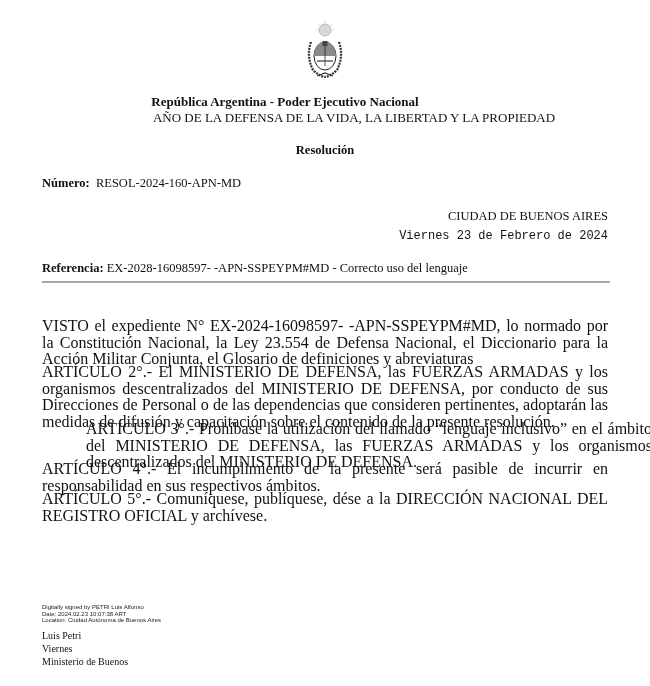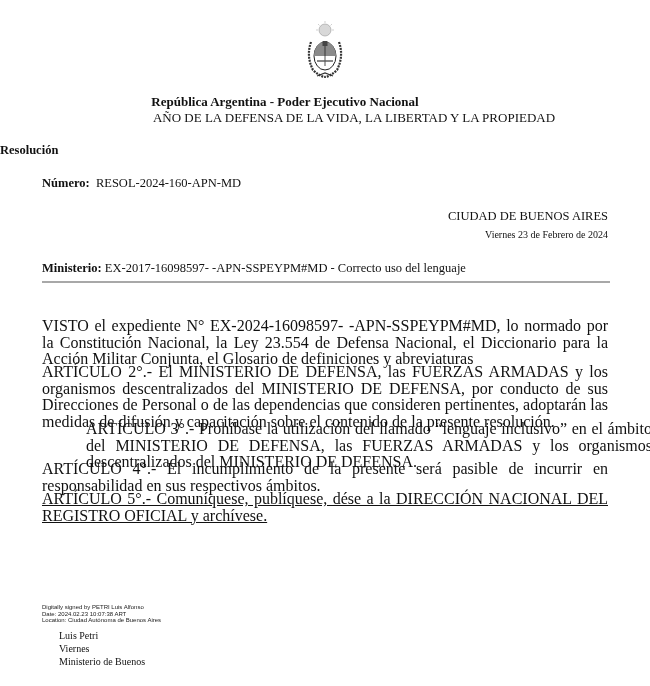--- a/index.html
+++ b/index.html
@@ -35,40 +35,41 @@
       width: 650px;
       top: 110px;
       text-align: center;
       font-size: 13px;
       margin-left: 29px;
     }
     .doc-type {
       left: 0;
       width: 650px;
       top: 143px;
-      text-align: left;
+      text-align: center;
       font-size: 12.5px;
       font-weight: bold;
     }
     .numero {
       left: 42px;
       top: 176px;
       font-size: 12.5px;
     }
     .numero b { font-weight: bold; }
     .city {
       right: 42px;
       top: 209px;
       font-size: 12.5px;
     }
     .date {
       right: 42px;
       top: 229px;
-      font-size: 10px;
+      font-size: 12px;
       text-align: left;
+      font-family: Liberation Mono, monospace;
     }
     .referencia {
       left: 42px;
       top: 261px;
       font-size: 12.5px;
     }
     .separator {
       left: 42px;
       top: 281px;
       width: 568px;
@@ -79,35 +80,34 @@
       left: 42px;
       width: 566px;
       font-size: 16px;
       line-height: 16.5px;
       text-align: justify;
     }
     .p-visto { top: 318px; }
     .p-a2 { top: 364px; }
     .p-a3 { top: 421px; margin-left: 44px; }
     .p-a4 { top: 461px; }
-    .p-a5 { top: 491px; text-decoration: underline; }
+    .p-a5 { top: 491px; }
     .sig-meta {
       left: 42px;
       top: 604px;
       font-family: "Liberation Sans", "DejaVu Sans", sans-serif;
       font-size: 6px;
       line-height: 6.5px;
       color: #222222;
     }
     .sig-name {
       left: 42px;
       top: 629px;
       font-size: 10px;
       line-height: 13px;
-      margin-left: 17px;
     }
   </style>
 </head>
 <body>
 
 <div class="abs emblem">
   <svg width="44" height="62" viewBox="0 0 44 62">
 
     <circle cx="22" cy="10" r="6" fill="#d8d8d8" stroke="#999" stroke-width="0.6"></circle>
     <g stroke="#bbb" stroke-width="0.7">
@@ -139,22 +139,22 @@
 
 <div class="abs numero">
   <b>Número:</b>&nbsp;
   <span>RESOL-2024-160-APN-MD</span>
 </div>
 
 <div class="abs city">CIUDAD DE BUENOS AIRES</div>
 <div class="abs date">Viernes 23 de Febrero de 2024</div>
 
 <div class="abs referencia">
-  <b>Ministerio:</b>
-  <span>EX-2017-16098597- -APN-SSPEYPM#MD - Correcto uso del lenguaje</span>
+  <b>Referencia:</b>
+  <span>EX-2028-16098597- -APN-SSPEYPM#MD - Correcto uso del lenguaje</span>
 </div>
 <div class="abs separator"></div>
 
 <div class="abs para p-visto">VISTO el expediente N° EX-2024-16098597- -APN-SSPEYPM#MD, lo normado por la Constitución Nacional, la Ley 23.554 de Defensa Nacional, el Diccionario para la Acción Militar Conjunta, el Glosario de definiciones y abreviaturas</div>
 <div class="abs para p-a2">ARTÍCULO 2°.- El MINISTERIO DE DEFENSA, las FUERZAS ARMADAS y los organismos descentralizados del MINISTERIO DE DEFENSA, por conducto de sus Direcciones de Personal o de las dependencias que consideren pertinentes, adoptarán las medidas de difusión y capacitación sobre el contenido de la presente resolución.</div>
 <div class="abs para p-a3">ARTÍCULO 3°.- Prohíbase la utilización del llamado “lenguaje inclusivo” en el ámbito del MINISTERIO DE DEFENSA, las FUERZAS ARMADAS y los organismos descentralizados del MINISTERIO DE DEFENSA.</div>
 <div class="abs para p-a4">ARTÍCULO 4°.- El incumplimiento de la presente será pasible de incurrir en responsabilidad en sus respectivos ámbitos.</div>
 <div class="abs para p-a5">ARTÍCULO 5°.- Comuníquese, publíquese, dése a la DIRECCIÓN NACIONAL DEL REGISTRO OFICIAL y archívese.</div>
 
 <div class="abs sig-meta">

